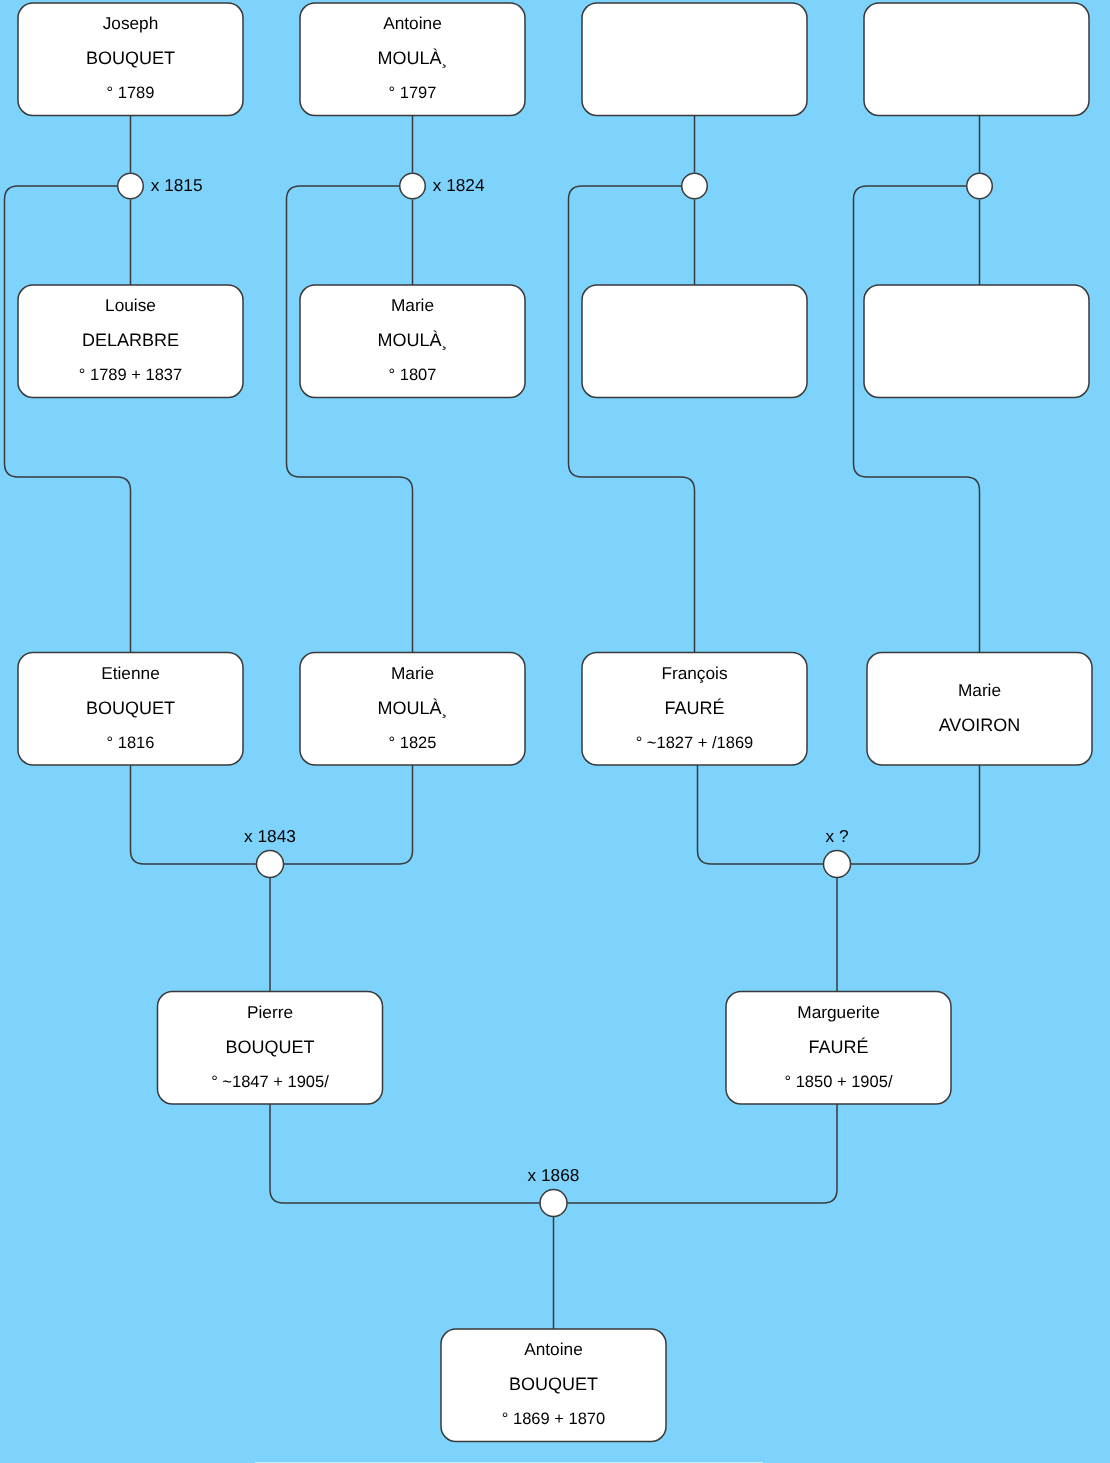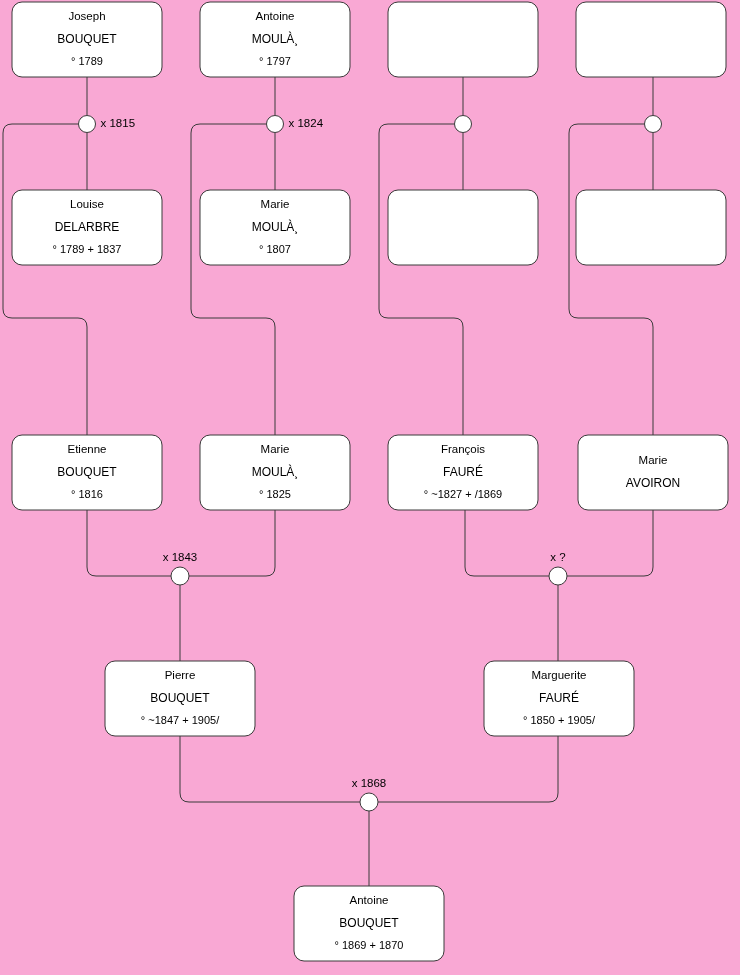--- a/index.html
+++ b/index.html
@@ -7,21 +7,21 @@
     padding: 0;
     background: #ffffff;
   }
   body {
     font-family: "Liberation Sans", sans-serif;
   }
   #chart-root {
     position: relative;
     width: 740px;
     height: 975px;
-    background: #f9a8d4;
+    background: #7dd3fc;
     overflow: hidden;
   }
   #tree-svg {
     position: absolute;
     left: 0;
     top: 0;
     width: 740px;
     height: 975px;
     display: block;
   }

